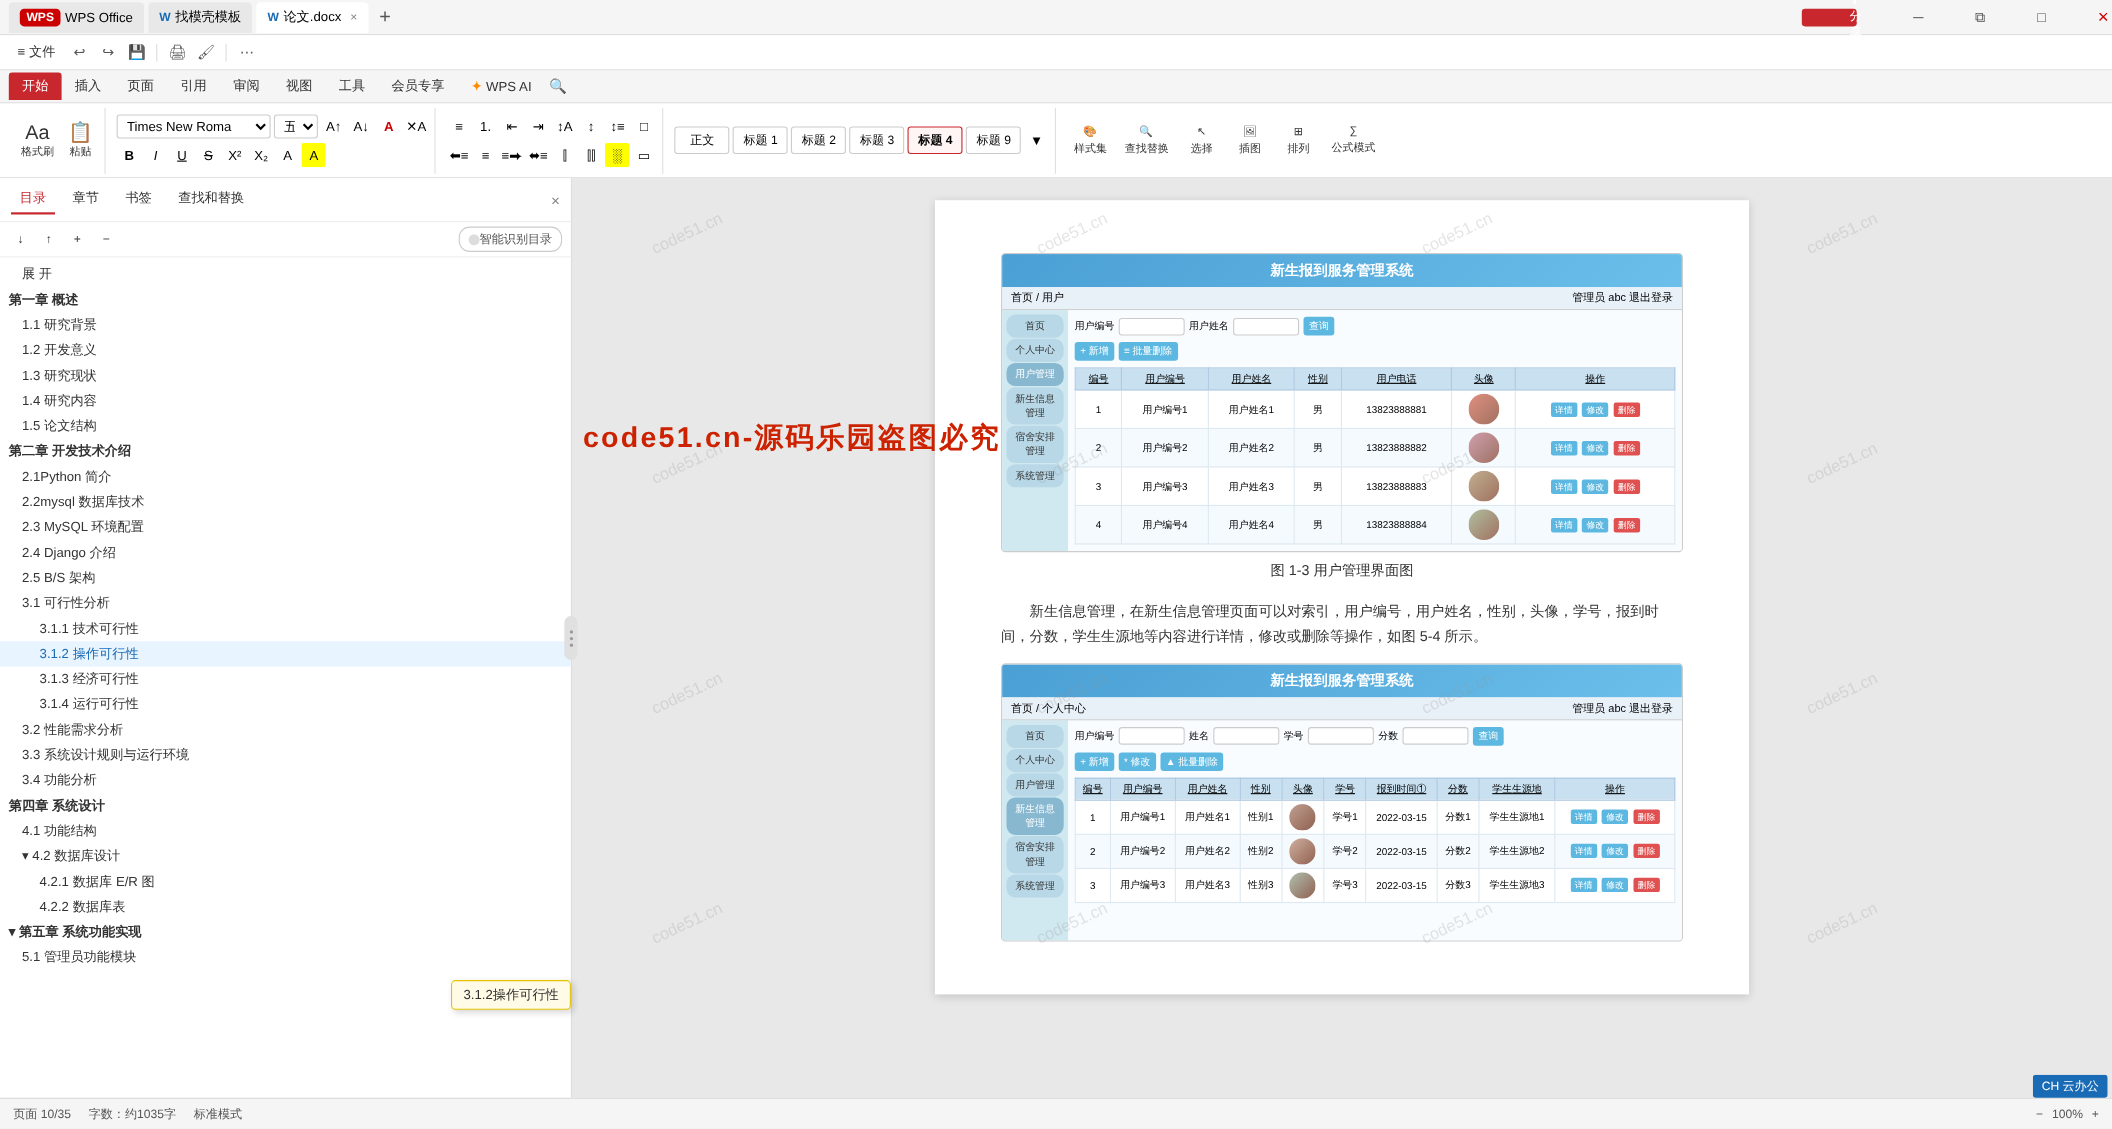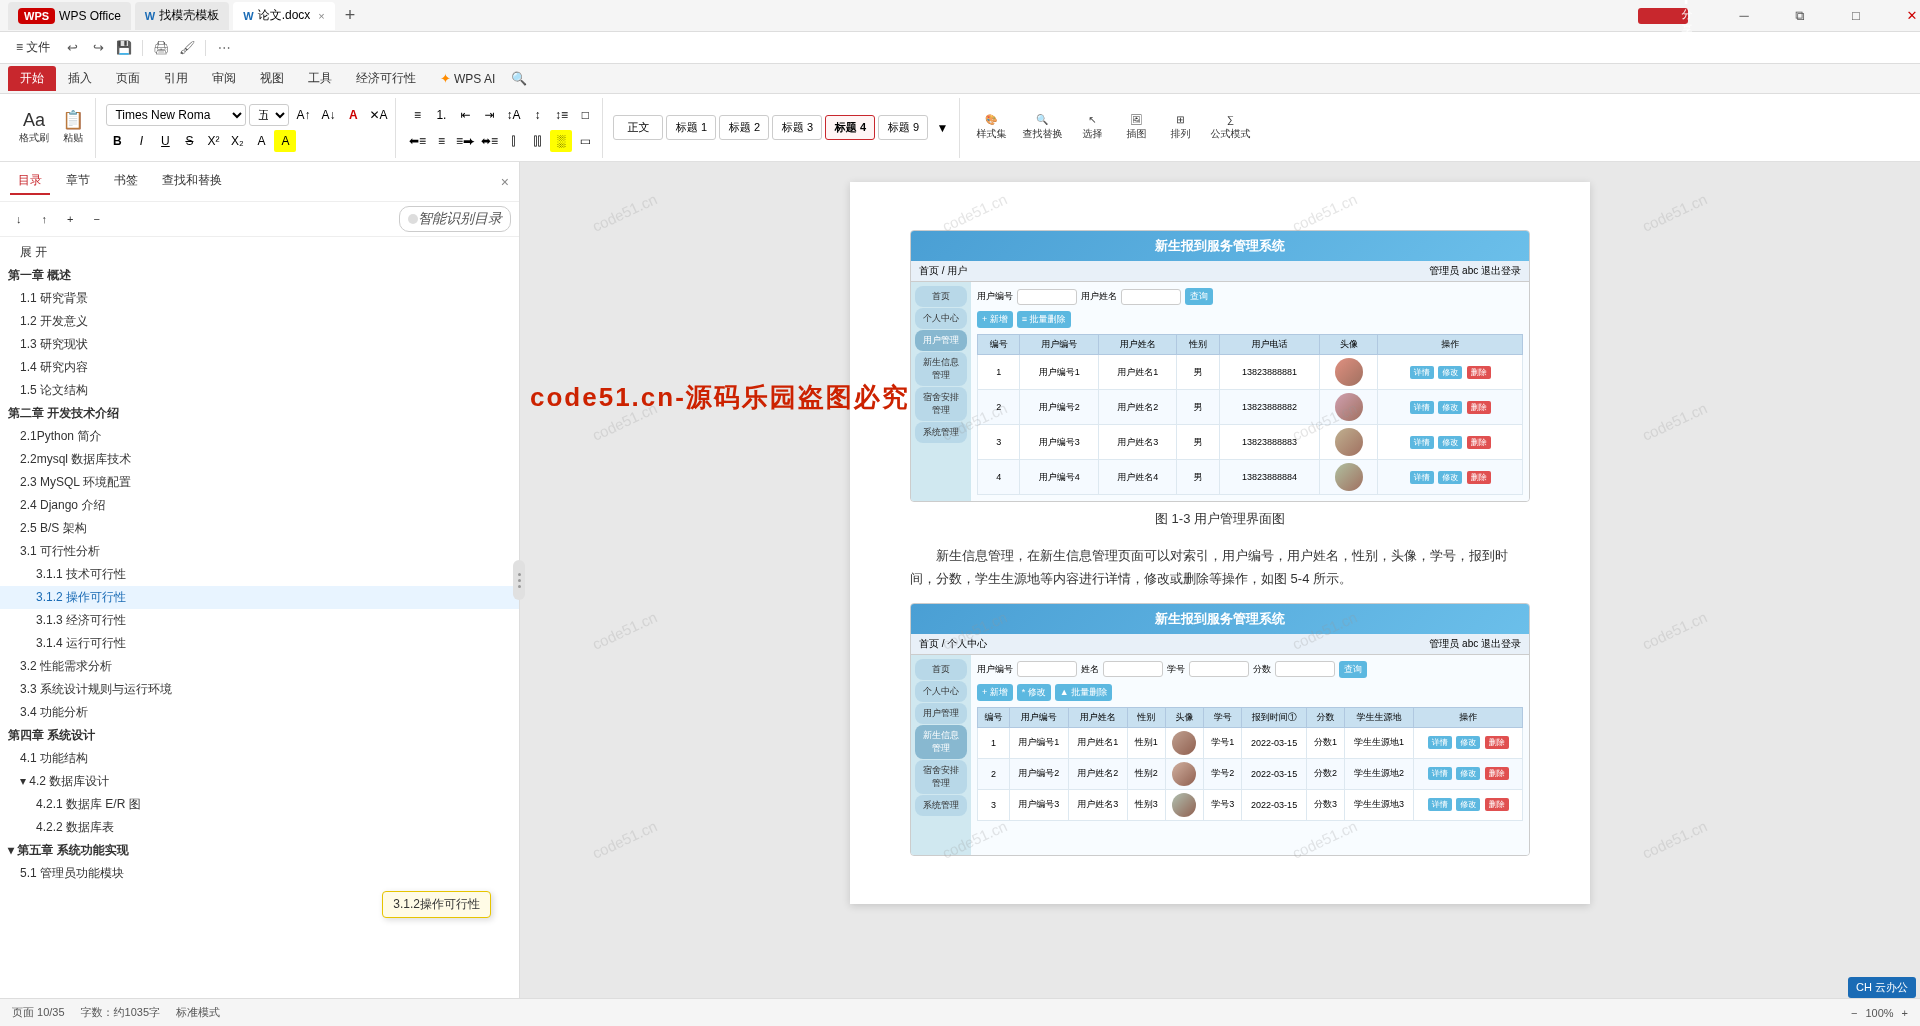--- a/index.html
+++ b/index.html
@@ -198,26 +198,25 @@
       cursor: pointer;
       border-radius: 3px;
       color: #333;
     }
     .ai-recognition-btn {
       margin-left: auto;
       display: flex;
       align-items: center;
       gap: 0;
       padding: 3px 8px;
-      font-size: 14px;
+      font-size: 11px;
       cursor: pointer;
       border-radius: 10px;
       border: 1px solid #ccc;
       color: #555;
-      font-style: italic;
     }
     .toc-tree {
       flex: 1;
       overflow-y: auto;
       padding: 4px 0;
     }
     .toc-item {
       padding: 3px 8px;
       font-size: 12px;
       cursor: pointer;
@@ -234,21 +233,21 @@
 
     
     .tooltip-bubble {
       position: absolute;
       background: #fffbe6;
       border: 1px solid #e6c400;
       border-radius: 4px;
       padding: 4px 10px;
       font-size: 12px;
       color: #333;
-      right: 28px;
+      right: 0;
       bottom: 80px;
       z-index: 20;
       box-shadow: 2px 2px 6px rgba(0,0,0,0.15);
     }
 
     
     .doc-area {
       flex: 1;
       background: #e8e8e8;
       overflow-y: auto;
@@ -336,21 +335,21 @@
       border: 1px solid #ccc; border-radius: 3px; padding: 2px 4px; font-size: 9px;
       width: 60px;
     }
     .sys-btn {
       background: #5cb8e0; color: #fff; border: none; border-radius: 3px;
       padding: 2px 5px; font-size: 9px; cursor: pointer;
     }
     .sys-table { width: 100%; border-collapse: collapse; font-size: 9px; }
     .sys-table th {
       background: #c8e0f0; padding: 3px 4px; border: 1px solid #b0c8e0;
-      text-align: center; font-weight: normal;
+      text-align: center; font-weight: normal; text-decoration: underline;
     }
     .sys-table td {
       padding: 3px 4px; border: 1px solid #dde8f0; text-align: center;
       background: #fff;
     }
     .sys-table tr:nth-child(even) td { background: #f5faff; }
     .sys-action-btn {
       background: #5cb8e0; color: #fff; border: none; border-radius: 2px;
       padding: 1px 4px; font-size: 8px; cursor: pointer; margin: 0 1px;
     }
@@ -467,21 +466,21 @@
 </div>
 
 <div class="ribbon-tab-bar">
   <div class="ribbon-tab active">开始</div>
   <div class="ribbon-tab">插入</div>
   <div class="ribbon-tab">页面</div>
   <div class="ribbon-tab">引用</div>
   <div class="ribbon-tab">审阅</div>
   <div class="ribbon-tab">视图</div>
   <div class="ribbon-tab">工具</div>
-  <div class="ribbon-tab">经济可行性</div>
+  <div class="ribbon-tab">会员专享</div>
   <div class="ribbon-tab" style="display:flex;align-items:center;gap:3px;">
     <span style="color:#ff8c00;font-size:13px;">✦</span>
     <span>WPS AI</span>
   </div>
   <div class="menu-icon">🔍</div>
 </div>
 
 <div class="ribbon-content">
 
   <div class="ribbon-group">

